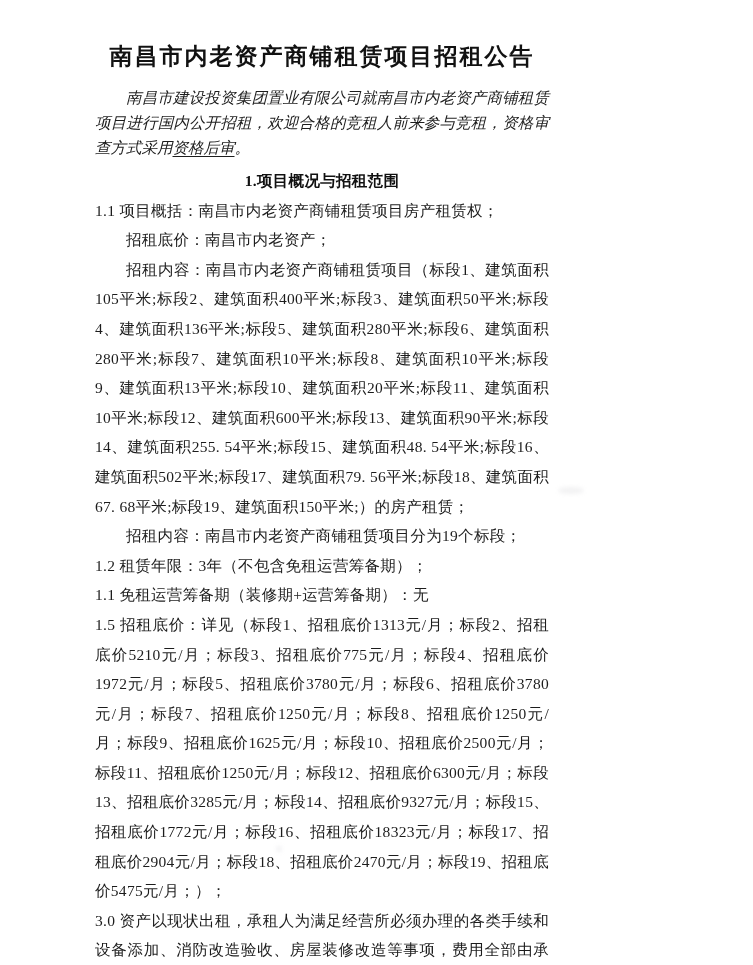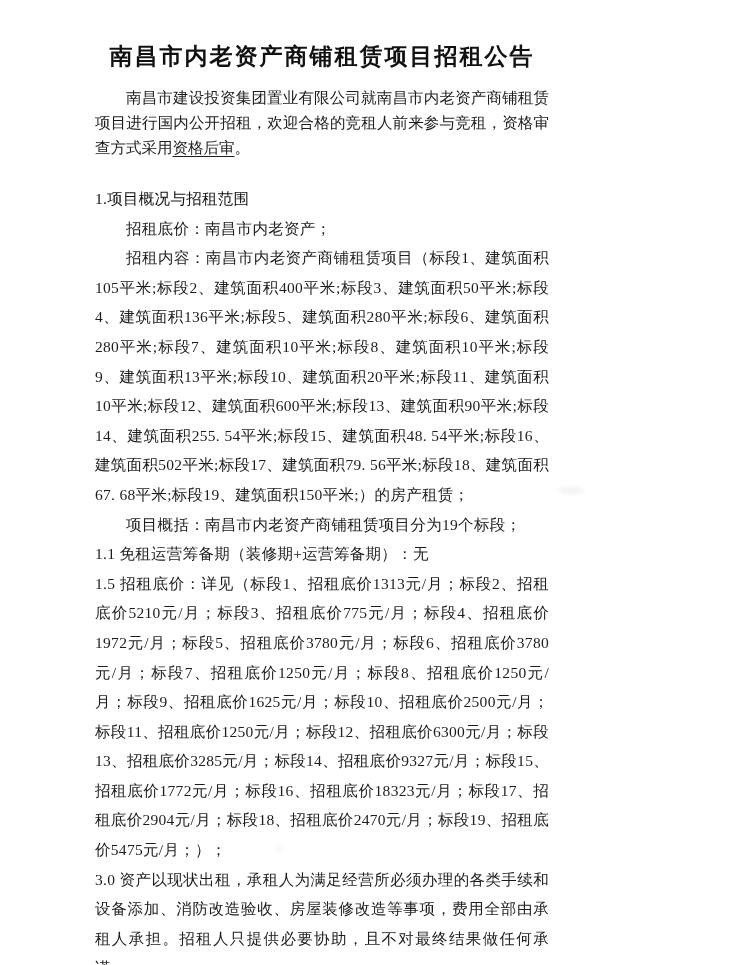--- a/index.html
+++ b/index.html
@@ -23,30 +23,31 @@
     text-align: center;
     letter-spacing: 2px;
     color: #111111;
     margin-bottom: 13px;
   }
   .intro {
     font-size: 15.5px;
     line-height: 25px;
     text-align: justify;
     text-indent: 2em;
-    margin-bottom: 24px;
+    margin-bottom: 6px;
+    font-style: italic;
   }
   .intro .u { text-decoration: underline; text-underline-offset: 3px; }
   .para {
     font-size: 15.5px;
     line-height: 29.6px;
     text-align: justify;
     letter-spacing: 0.3px;
   }
-  .para.h1, .para.h2 { font-weight: 400; color: #111111; text-align: left; }
+  .para.h1, .para.h2 { font-weight: 700; color: #111111; text-align: center; }
   .para.sub { text-indent: 2em; }
   
   .smudge {
     position: absolute;
     border-radius: 50%;
     background: rgba(150,150,160,0.12);
     filter: blur(2px);
   }
   .smudge.s1 { left: 558px; top: 487px; width: 26px; height: 7px; }
   .smudge.s2 { left: 276px; top: 846px; width: 6px; height: 6px; }
@@ -64,23 +65,25 @@
 </head>
 <body>
 
 <div class="page">
 
   <h1 class="doc-title">南昌市内老资产商铺租赁项目招租公告</h1>
 
   <p class="intro"><span>南昌市建设投资集团置业有限公司就南昌市内老资产商铺租赁项目进行国内公开招租，欢迎合格的竞租人前来参与竞租，资格审查方式采用</span><span class="u">资格后审</span><span>。</span></p>
 
   <p class="para h1">1.项目概况与招租范围</p>
+  <p class="para">1.1 项目概括：南昌市内老资产商铺租赁项目房产租赁权；</p>
   <p class="para sub">招租底价：南昌市内老资产；</p>
   <p class="para sub">招租内容：南昌市内老资产商铺租赁项目（标段1、建筑面积105平米;标段2、建筑面积400平米;标段3、建筑面积50平米;标段4、建筑面积136平米;标段5、建筑面积280平米;标段6、建筑面积280平米;标段7、建筑面积10平米;标段8、建筑面积10平米;标段9、建筑面积13平米;标段10、建筑面积20平米;标段11、建筑面积10平米;标段12、建筑面积600平米;标段13、建筑面积90平米;标段14、建筑面积255. 54平米;标段15、建筑面积48. 54平米;标段16、建筑面积502平米;标段17、建筑面积79. 56平米;标段18、建筑面积67. 68平米;标段19、建筑面积150平米;）的房产租赁；</p>
-  <p class="para sub">项目概括：南昌市内老资产商铺租赁项目分为19个标段；</p>
+  <p class="para sub">招租内容：南昌市内老资产商铺租赁项目分为19个标段；</p>
+  <p class="para">1.2 租赁年限：3年（不包含免租运营筹备期）；</p>
   <p class="para">1.1 免租运营筹备期（装修期+运营筹备期）：无</p>
   <p class="para">1.5 招租底价：详见（标段1、招租底价1313元/月；标段2、招租底价5210元/月；标段3、招租底价775元/月；标段4、招租底价1972元/月；标段5、招租底价3780元/月；标段6、招租底价3780元/月；标段7、招租底价1250元/月；标段8、招租底价1250元/月；标段9、招租底价1625元/月；标段10、招租底价2500元/月；标段11、招租底价1250元/月；标段12、招租底价6300元/月；标段13、招租底价3285元/月；标段14、招租底价9327元/月；标段15、招租底价1772元/月；标段16、招租底价18323元/月；标段17、招租底价2904元/月；标段18、招租底价2470元/月；标段19、招租底价5475元/月；）；</p>
   <p class="para">3.0 资产以现状出租，承租人为满足经营所必须办理的各类手续和设备添加、消防改造验收、房屋装修改造等事项，费用全部由承租人承担。招租人只提供必要协助，且不对最终结果做任何承诺。</p>
   <p class="para h1">2.竞租人资格要求</p>
   <p class="para h2">2.1 以下适用于企业承租者</p>
 
   <div class="smudge s1"></div>
   <div class="smudge s2"></div>
 
   <div class="seal">

